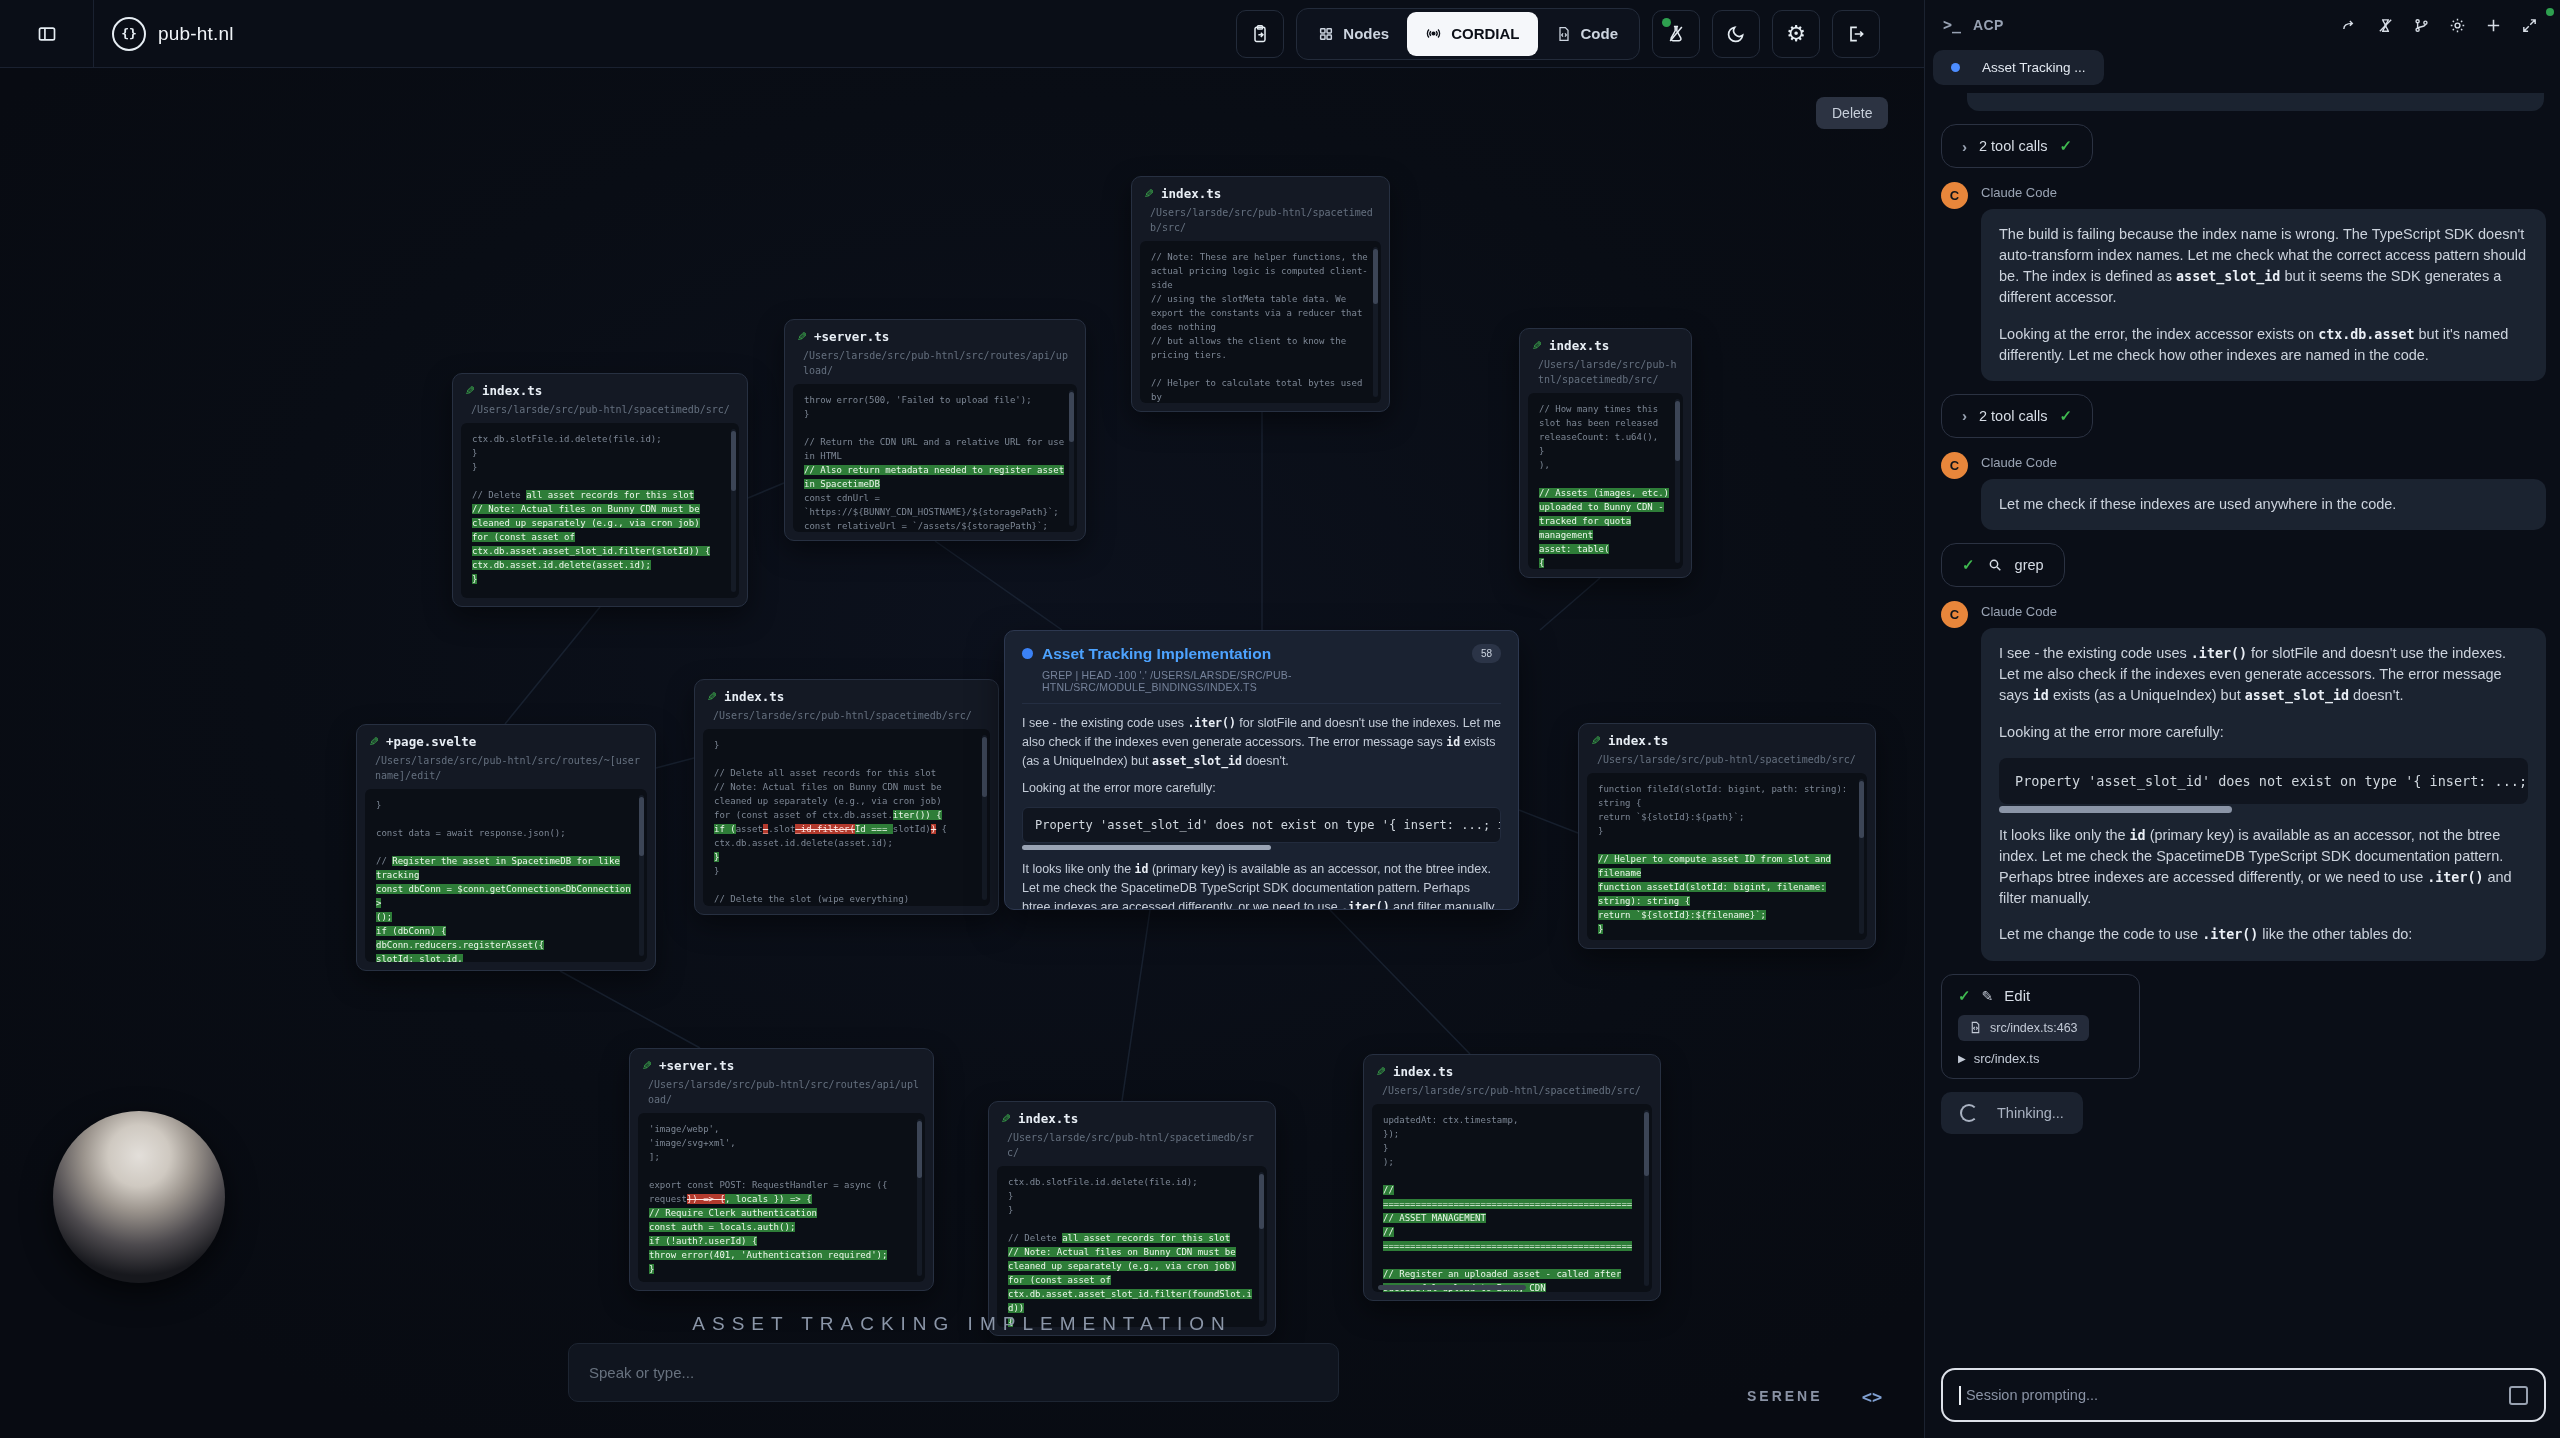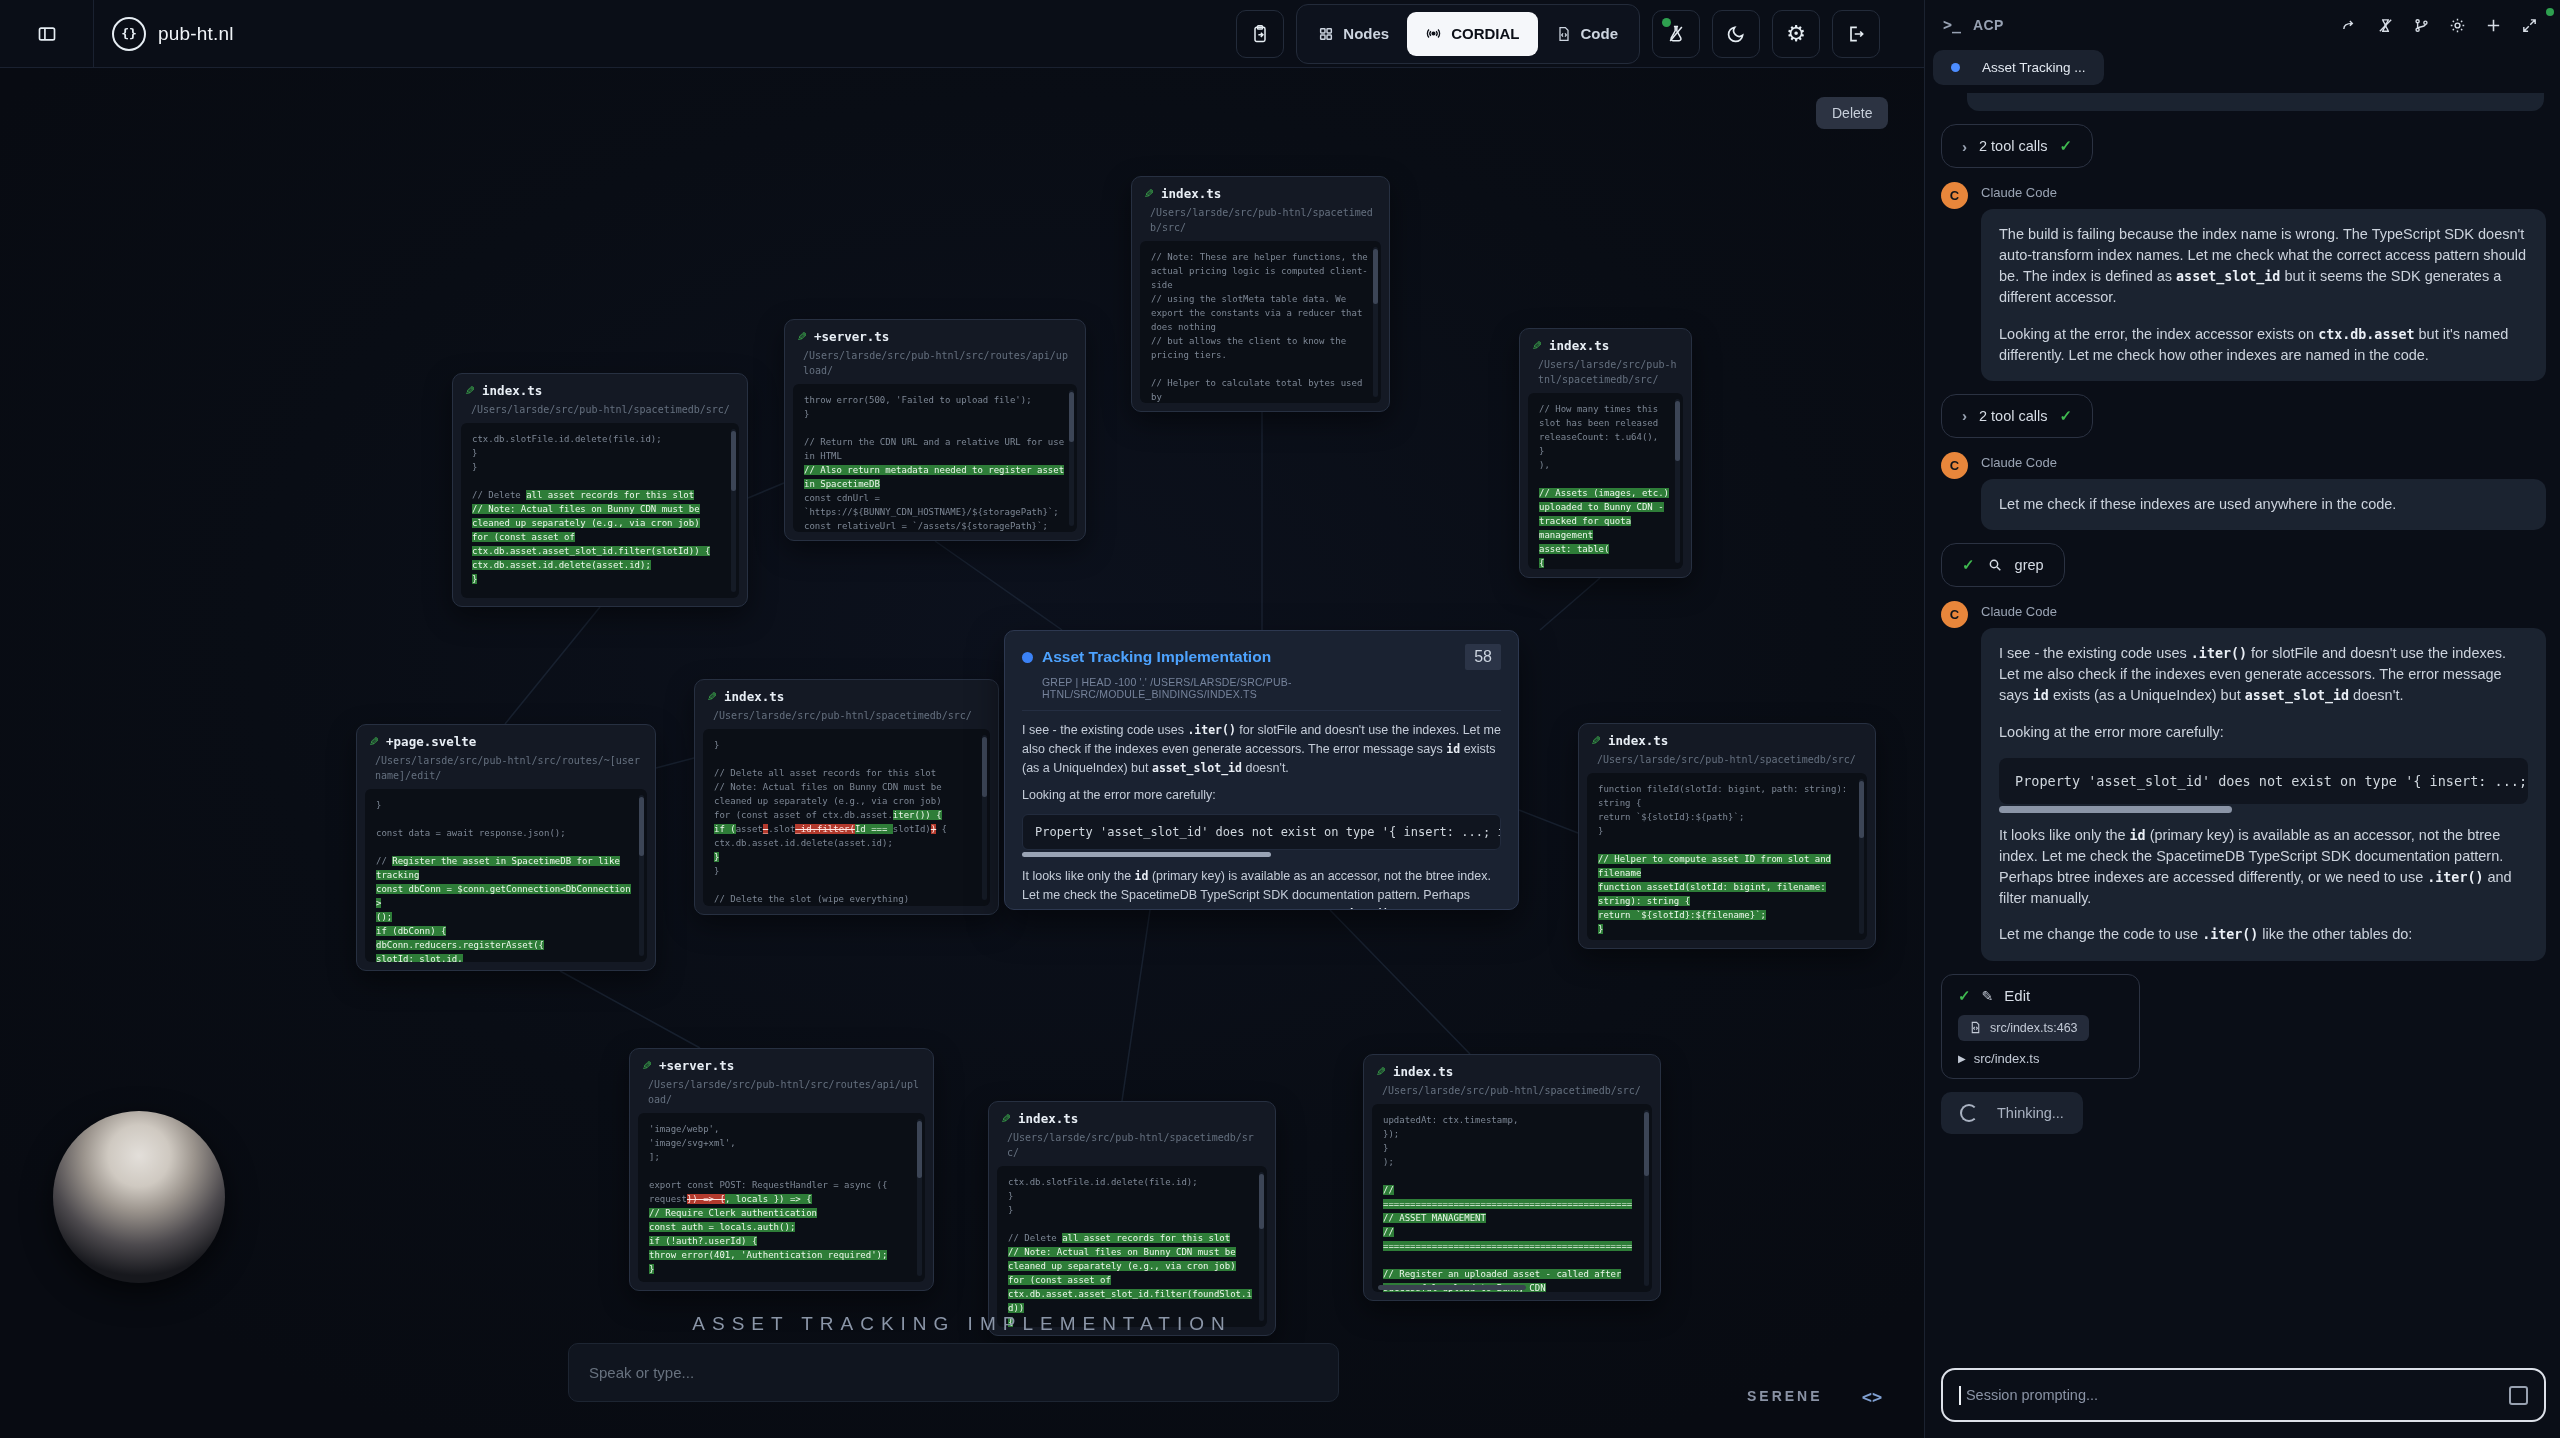--- a/index.html
+++ b/index.html
@@ -10,21 +10,21 @@
   .topbar{height:67px;background:#0a0e17;border-bottom:1px solid #1a2130;display:flex;align-items:center;flex:0 0 auto;}
   .tb-cell{width:93px;height:100%;display:flex;align-items:center;justify-content:center;border-right:1px solid #1a2130;}
   .icon-btn{background:transparent;border:1px solid transparent;border-radius:10px;color:#e6edf3;width:48px;height:48px;
     display:flex;align-items:center;justify-content:center;cursor:pointer;position:relative;}
   .icon-btn.boxed{border-color:#232b3a;}
   .brand{display:flex;align-items:center;gap:12px;margin-left:18px;}
   .brand-icon{width:30px;height:30px;border:2.5px solid #e6edf3;border-radius:50%;color:#e6edf3;
     display:flex;align-items:center;justify-content:center;font:700 13px "DejaVu Sans Mono",monospace;}
   .brand-text{color:#f0f4f8;font-size:19px;font-weight:400;letter-spacing:.2px;}
   .tb-center{margin-left:auto;display:flex;align-items:center;gap:12px;margin-right:44px;}
-  .segmented{display:flex;align-items:center;background:#0d121d;border:1px solid #232b3a;border-radius:12px;padding:3px;height:60px;box-sizing:border-box;}
+  .segmented{display:flex;align-items:center;background:#0d121d;border:1px solid #232b3a;border-radius:12px;padding:3px;height:52px;box-sizing:border-box;}
   .seg{display:flex;align-items:center;gap:9px;border:none;background:transparent;color:#cdd5e0;font-size:15px;font-weight:600;
     padding:0 18px;height:44px;border-radius:9px;cursor:pointer;font-family:"Liberation Sans",sans-serif;}
   .seg.active{background:#f5f7fa;color:#0b0f17;}
   .greendot{position:absolute;width:9px;height:9px;border-radius:50%;background:#2ea04f;top:7px;left:9px;}
   .corner-dot{position:fixed;top:8px;right:6px;width:8px;height:8px;border-radius:50%;background:#2ea04f;z-index:50;}
   
   .canvas{position:relative;flex:1;background:radial-gradient(1300px 900px at 54% 42%,#0c111d 0%,#090d15 60%,#080b12 100%);overflow:hidden;}
   .edges{position:absolute;left:0;top:0;pointer-events:none;}
   .clear-btn{position:absolute;left:1816px;top:29px;background:#2c3342;border:none;border-radius:8px;color:#c7cfda;
     font-size:14px;padding:8px 16px;cursor:pointer;font-family:"Liberation Sans",sans-serif;}
@@ -42,21 +42,21 @@
   .cl:empty::after{content:"\00a0";}
   .cl .a{background:#2e7d38;color:#edf8ec;}
   .cl .d{background:#b33a2d;color:#ffe9e6;text-decoration:line-through;}
   .hsb{position:absolute;left:10px;bottom:3px;height:5px;width:55%;background:#39424f;border-radius:3px;}
   
   .ccard{position:absolute;left:1004px;top:562px;width:515px;height:280px;background:#1a2231;border:1px solid #2d3850;
     border-radius:10px;box-shadow:0 14px 34px rgba(0,0,0,.5);padding:13px 17px;box-sizing:border-box;overflow:hidden;}
   .ccard-head{display:flex;align-items:center;gap:9px;}
   .cdot{width:11px;height:11px;border-radius:50%;background:#3b82f6;}
   .ctitle{color:#4da3ff;font-size:15.5px;font-weight:700;}
-  .cbadge{margin-left:auto;background:#2b3447;color:#cdd5e0;font-size:16px;border-radius:2px;padding:4px 9px;}
+  .cbadge{margin-left:auto;background:#2b3447;color:#cdd5e0;font-size:10px;border-radius:9px;padding:4px 9px;}
   .csub{color:#76839b;font-size:10.5px;margin:6px 0 10px 20px;letter-spacing:.2px;}
   .cbody{border-top:1px solid #242e42;padding-top:10px;color:#c5cdd9;font-size:12.5px;line-height:1.5;}
   .cbody p{margin:0 0 9px;}
   .cbody code,.bubble code{font-family:"DejaVu Sans Mono",monospace;font-weight:700;color:#e9eef5;font-size:.92em;}
   .ccode{background:#10151f;border:1px solid #222b3d;border-radius:6px;padding:10px 12px;font:12px "DejaVu Sans Mono",monospace;
     color:#d0d7de;white-space:nowrap;overflow:hidden;margin:4px 0 2px;}
   .cthumb{height:5px;background:#99a3b4;border-radius:3px;width:52%;margin:2px 0 10px;}
   
   .watermark{position:absolute;left:0;right:0;top:1245px;text-align:center;color:#8b96a8;font-size:19px;
     letter-spacing:7px;font-weight:500;}

